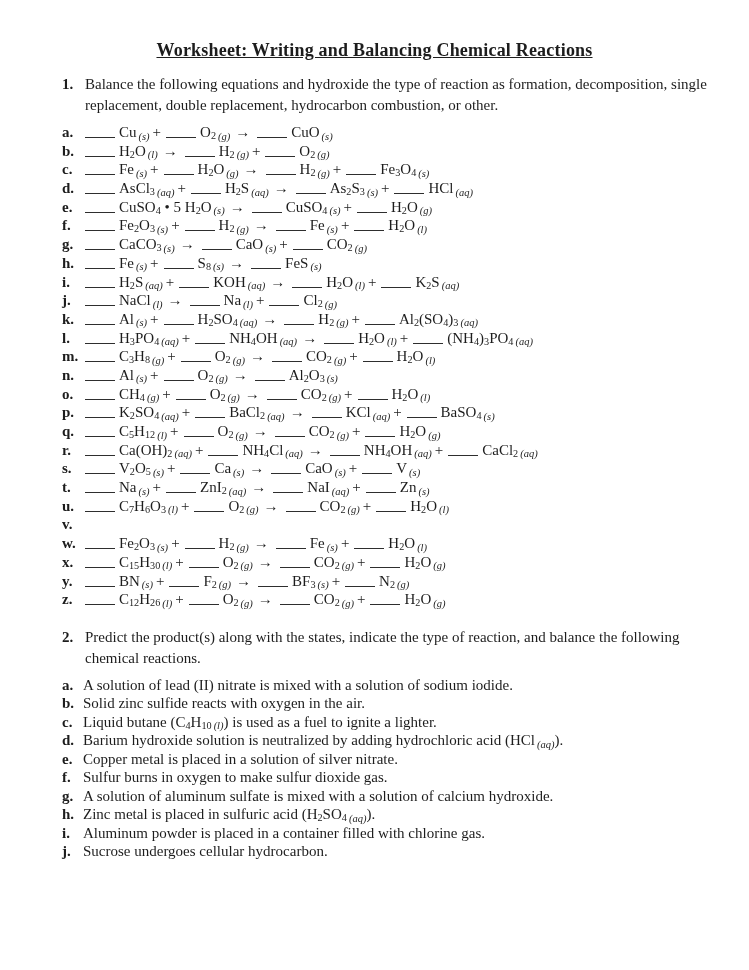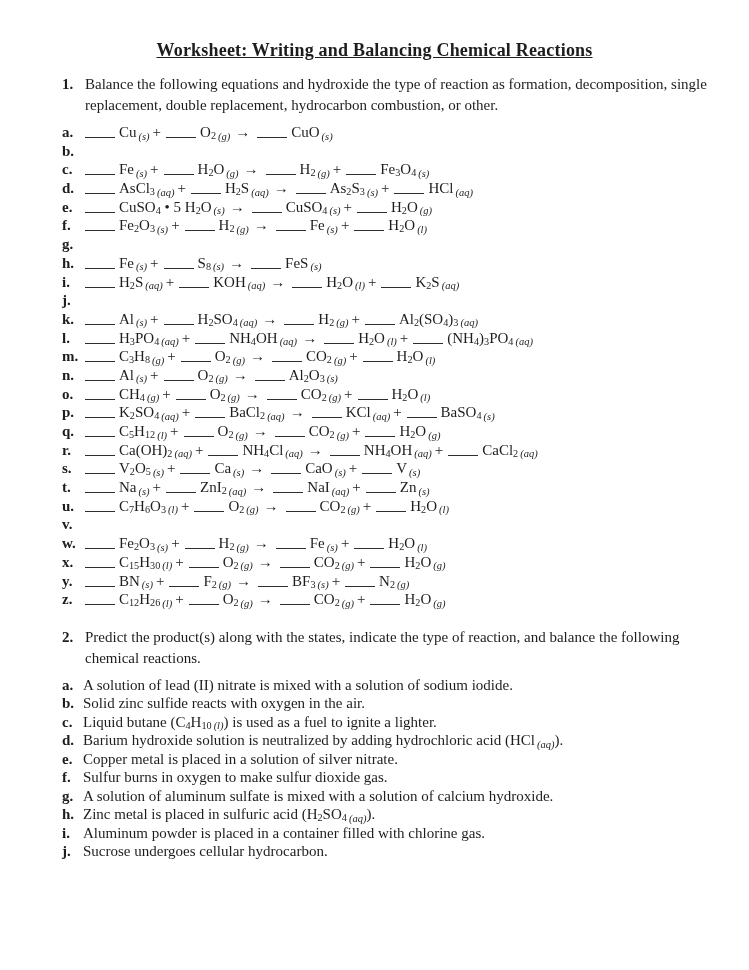--- a/index.html
+++ b/index.html
@@ -84,50 +84,53 @@
       <span class="q-num">1.</span>
       <p class="q-prompt">Balance the following equations and hydroxide the type of reaction as formation, decomposition, single replacement, double replacement, hydrocarbon combustion, or other.</p>
     </div>
     <div class="eq-list">
         <div class="eq-row">
           <span class="letter">a.</span>
           <span class="eq-body"><span class="blank"></span><span class="formula">Cu<span class="state">(s)</span></span><span class="op">+</span><span class="blank"></span><span class="formula">O<sub>2</sub><span class="state">(g)</span></span><span class="op arrow">→</span><span class="blank"></span><span class="formula">CuO<span class="state">(s)</span></span></span>
         </div>
         <div class="eq-row">
           <span class="letter">b.</span>
+          <span class="eq-body"><span class="blank"></span><span class="formula">H<sub>2</sub>O<span class="state">(l)</span></span><span class="op arrow">→</span><span class="blank"></span><span class="formula">H<sub>2</sub><span class="state">(g)</span></span><span class="op">+</span><span class="blank"></span><span class="formula">O<sub>2</sub><span class="state">(g)</span></span></span>
         </div>
         <div class="eq-row">
           <span class="letter">c.</span>
           <span class="eq-body"><span class="blank"></span><span class="formula">Fe<span class="state">(s)</span></span><span class="op">+</span><span class="blank"></span><span class="formula">H<sub>2</sub>O<span class="state">(g)</span></span><span class="op arrow">→</span><span class="blank"></span><span class="formula">H<sub>2</sub><span class="state">(g)</span></span><span class="op">+</span><span class="blank"></span><span class="formula">Fe<sub>3</sub>O<sub>4</sub><span class="state">(s)</span></span></span>
         </div>
         <div class="eq-row">
           <span class="letter">d.</span>
           <span class="eq-body"><span class="blank"></span><span class="formula">AsCl<sub>3</sub><span class="state">(aq)</span></span><span class="op">+</span><span class="blank"></span><span class="formula">H<sub>2</sub>S<span class="state">(aq)</span></span><span class="op arrow">→</span><span class="blank"></span><span class="formula">As<sub>2</sub>S<sub>3</sub><span class="state">(s)</span></span><span class="op">+</span><span class="blank"></span><span class="formula">HCl<span class="state">(aq)</span></span></span>
         </div>
         <div class="eq-row">
           <span class="letter">e.</span>
           <span class="eq-body"><span class="blank"></span><span class="formula">CuSO<sub>4</sub> • 5 H<sub>2</sub>O<span class="state">(s)</span></span><span class="op arrow">→</span><span class="blank"></span><span class="formula">CuSO<sub>4</sub><span class="state">(s)</span></span><span class="op">+</span><span class="blank"></span><span class="formula">H<sub>2</sub>O<span class="state">(g)</span></span></span>
         </div>
         <div class="eq-row">
           <span class="letter">f.</span>
           <span class="eq-body"><span class="blank"></span><span class="formula">Fe<sub>2</sub>O<sub>3</sub><span class="state">(s)</span></span><span class="op">+</span><span class="blank"></span><span class="formula">H<sub>2</sub><span class="state">(g)</span></span><span class="op arrow">→</span><span class="blank"></span><span class="formula">Fe<span class="state">(s)</span></span><span class="op">+</span><span class="blank"></span><span class="formula">H<sub>2</sub>O<span class="state">(l)</span></span></span>
         </div>
         <div class="eq-row">
           <span class="letter">g.</span>
+          <span class="eq-body"><span class="blank"></span><span class="formula">CaCO<sub>3</sub><span class="state">(s)</span></span><span class="op arrow">→</span><span class="blank"></span><span class="formula">CaO<span class="state">(s)</span></span><span class="op">+</span><span class="blank"></span><span class="formula">CO<sub>2</sub><span class="state">(g)</span></span></span>
         </div>
         <div class="eq-row">
           <span class="letter">h.</span>
           <span class="eq-body"><span class="blank"></span><span class="formula">Fe<span class="state">(s)</span></span><span class="op">+</span><span class="blank"></span><span class="formula">S<sub>8</sub><span class="state">(s)</span></span><span class="op arrow">→</span><span class="blank"></span><span class="formula">FeS<span class="state">(s)</span></span></span>
         </div>
         <div class="eq-row">
           <span class="letter">i.</span>
           <span class="eq-body"><span class="blank"></span><span class="formula">H<sub>2</sub>S<span class="state">(aq)</span></span><span class="op">+</span><span class="blank"></span><span class="formula">KOH<span class="state">(aq)</span></span><span class="op arrow">→</span><span class="blank"></span><span class="formula">H<sub>2</sub>O<span class="state">(l)</span></span><span class="op">+</span><span class="blank"></span><span class="formula">K<sub>2</sub>S<span class="state">(aq)</span></span></span>
         </div>
         <div class="eq-row">
           <span class="letter">j.</span>
+          <span class="eq-body"><span class="blank"></span><span class="formula">NaCl<span class="state">(l)</span></span><span class="op arrow">→</span><span class="blank"></span><span class="formula">Na<span class="state">(l)</span></span><span class="op">+</span><span class="blank"></span><span class="formula">Cl<sub>2</sub><span class="state">(g)</span></span></span>
         </div>
         <div class="eq-row">
           <span class="letter">k.</span>
           <span class="eq-body"><span class="blank"></span><span class="formula">Al<span class="state">(s)</span></span><span class="op">+</span><span class="blank"></span><span class="formula">H<sub>2</sub>SO<sub>4</sub><span class="state">(aq)</span></span><span class="op arrow">→</span><span class="blank"></span><span class="formula">H<sub>2</sub><span class="state">(g)</span></span><span class="op">+</span><span class="blank"></span><span class="formula">Al<sub>2</sub>(SO<sub>4</sub>)<sub>3</sub><span class="state">(aq)</span></span></span>
         </div>
         <div class="eq-row">
           <span class="letter">l.</span>
           <span class="eq-body"><span class="blank"></span><span class="formula">H<sub>3</sub>PO<sub>4</sub><span class="state">(aq)</span></span><span class="op">+</span><span class="blank"></span><span class="formula">NH<sub>4</sub>OH<span class="state">(aq)</span></span><span class="op arrow">→</span><span class="blank"></span><span class="formula">H<sub>2</sub>O<span class="state">(l)</span></span><span class="op">+</span><span class="blank"></span><span class="formula">(NH<sub>4</sub>)<sub>3</sub>PO<sub>4</sub><span class="state">(aq)</span></span></span>
         </div>
         <div class="eq-row">

